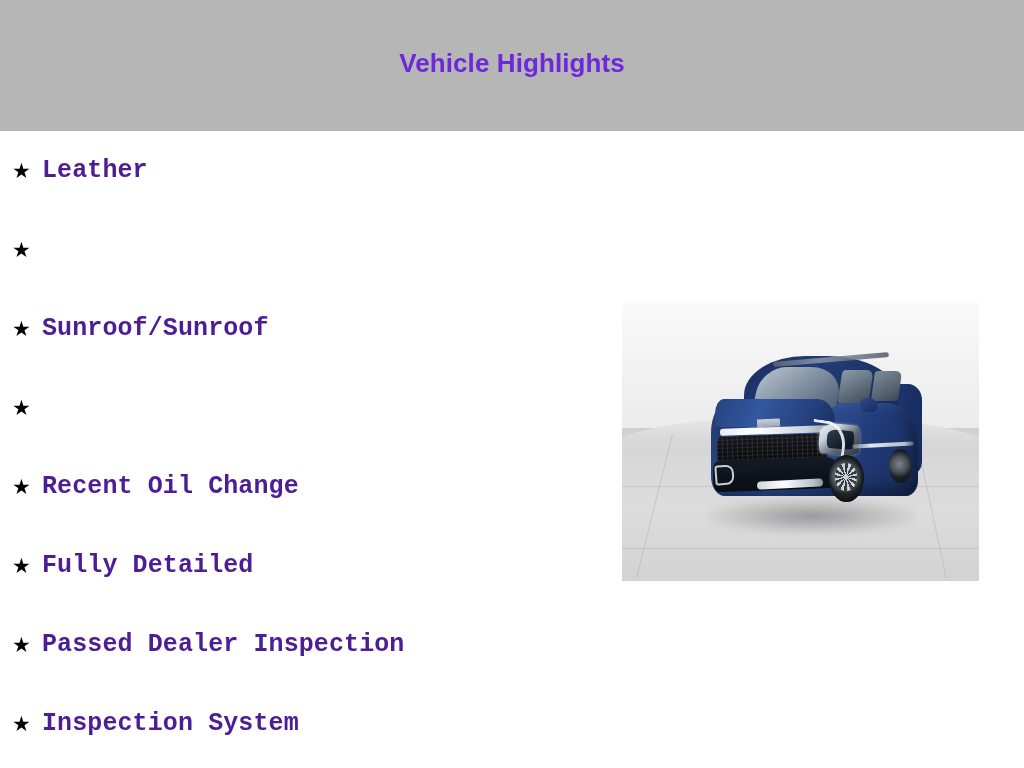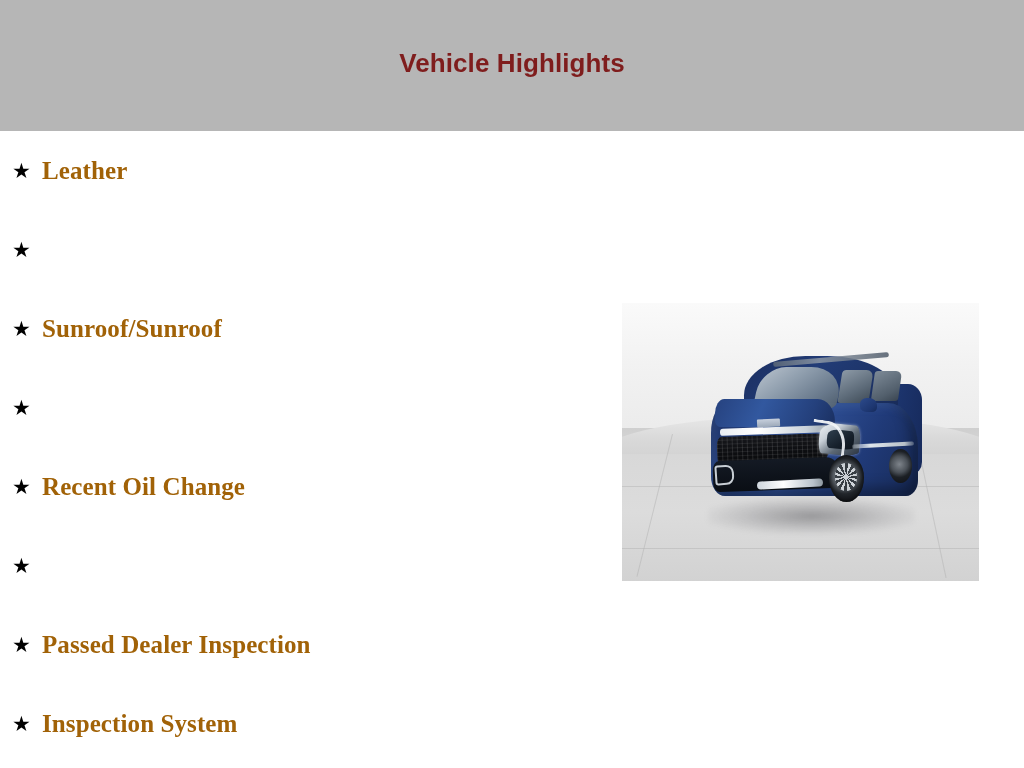--- a/index.html
+++ b/index.html
@@ -30,21 +30,21 @@
     height: 131px;
     background: #b6b6b6;
     display: flex;
     align-items: center;
     justify-content: center;
   }
   .header-title {
     font-family: "Liberation Sans", sans-serif;
     font-size: 26px;
     font-weight: bold;
-    color: #7f1d1d;
+    color: #6d28d9;
     letter-spacing: 0.1px;
     line-height: 1;
     margin-top: -6px;
     white-space: nowrap;
   }
 
   
   .highlights-list {
     position: absolute;
     left: 0;
@@ -64,24 +64,24 @@
   .star-bullet {
     flex: 0 0 auto;
     width: 30px;
     font-size: 21px;
     line-height: 1;
     color: #000000;
     text-align: left;
     margin-top: -1px;
   }
   .highlight-label {
-    font-family: Liberation Serif, serif;
+    font-family: Liberation Mono, monospace;
     font-size: 25px;
     font-weight: bold;
-    color: #a16207;
+    color: #4c1d95;
     line-height: 1;
     white-space: nowrap;
     letter-spacing: 0.1px;
   }
 
   
   .vehicle-photo {
     position: absolute;
     left: 622px;
     top: 303px;
@@ -415,20 +415,21 @@
     </li>
     <li class="highlight-item">
       <span class="star-bullet">★</span>
     </li>
     <li class="highlight-item">
       <span class="star-bullet">★</span>
       <span class="highlight-label">Recent Oil Change</span>
     </li>
     <li class="highlight-item">
       <span class="star-bullet">★</span>
+      <span class="highlight-label">Fully Detailed</span>
     </li>
     <li class="highlight-item">
       <span class="star-bullet">★</span>
       <span class="highlight-label">Passed Dealer Inspection</span>
     </li>
     <li class="highlight-item">
       <span class="star-bullet">★</span>
       <span class="highlight-label">Inspection System</span>
     </li>
   </ul>

